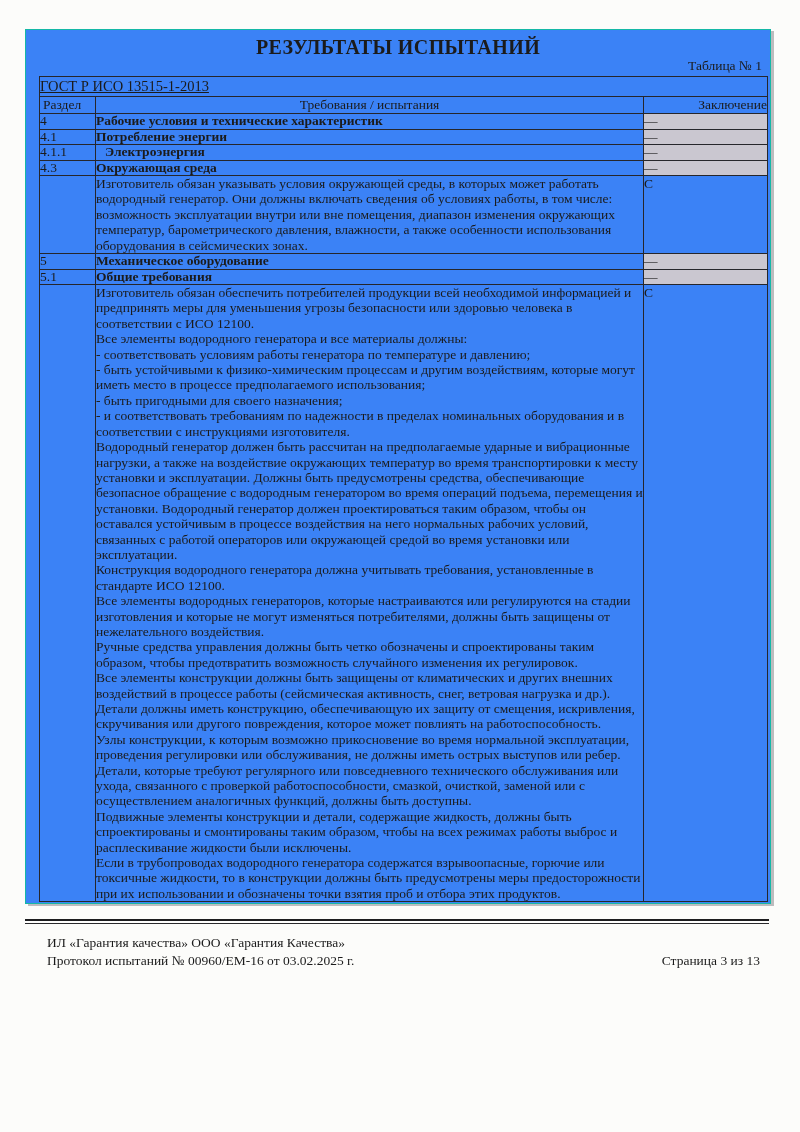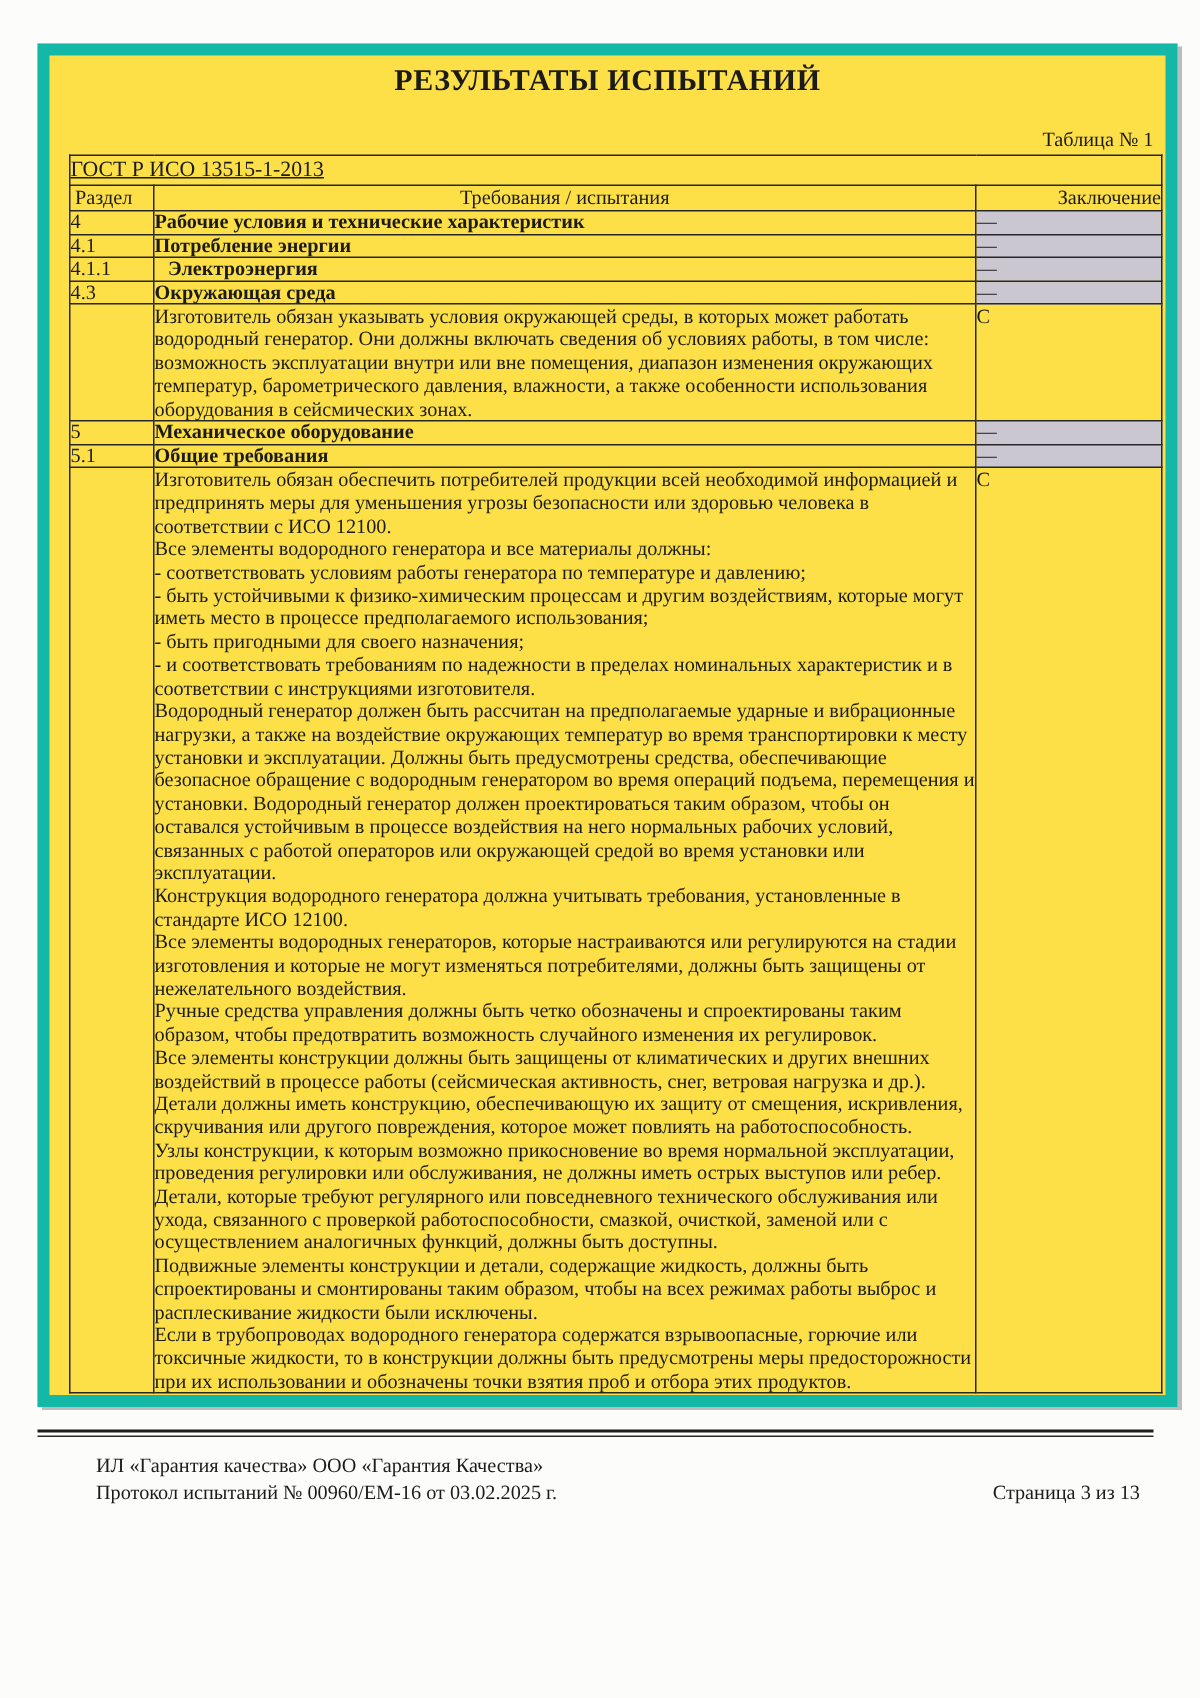--- a/index.html
+++ b/index.html
@@ -6,33 +6,33 @@
   body{
     width:800px;height:1132px;overflow:hidden;position:relative;
     background:#fcfcfa;
     font-family:"Liberation Serif","DejaVu Serif",serif;
     color:#1b1b1b;
     -webkit-font-smoothing:antialiased;
   }
   .frame{
     margin:29px 0 0 25px;
     width:744px;
-    border:8px solid #14b8a6;
+    border:1px solid #14b8a6;
     box-shadow:3px 2px 0 rgba(110,110,118,.45);
-    background:#fde047;
+    background:#3b82f6;
     padding-bottom:1px;
   }
   .page-title{
     margin-top:6px;
     text-align:center;
     font-size:20px;line-height:22px;
     font-weight:bold;letter-spacing:.4px;
   }
   .table-caption{
-    margin-top:20px;
+    margin-top:0;
     text-align:right;
     padding-right:8px;
     font-size:13.5px;line-height:15px;
   }
   table.results{
     margin:3px 0 0 13px;
     width:728px;
     border-collapse:collapse;
     table-layout:fixed;
     font-size:13.5px;
@@ -70,21 +70,21 @@
   td.req .para{margin:0;}
   .footer-rule{
     margin:15px 0 0 25px;
     width:744px;height:1.5px;
     border-top:2.2px solid #1d1d1f;
     border-bottom:1.8px solid #2a2a2c;
     background:#fdfdfc;
   }
   .footer{
     margin-top:10px;
-    padding-left:64px;padding-right:40px;
+    padding-left:47px;padding-right:40px;
     display:flex;justify-content:space-between;
     font-size:13.5px;
   }
   .footer-left div{line-height:18px;}
   .footer-right{align-self:flex-end;line-height:18px;}
 </style>
 </head>
 <body>
 
 <div class="frame">
@@ -144,21 +144,21 @@
         <td class="concl shaded">—</td>
       </tr>
       <tr>
         <td class="sec"></td>
         <td class="req">
           <div class="para">Изготовитель обязан обеспечить потребителей продукции всей необходимой информацией и предпринять меры для уменьшения угрозы безопасности или здоровью человека в соответствии с ИСО 12100.</div>
           <div class="para">Все элементы водородного генератора и все материалы должны:</div>
           <div class="para">- соответствовать условиям работы генератора по температуре и давлению;</div>
           <div class="para">- быть устойчивыми к физико-химическим процессам и другим воздействиям, которые могут иметь место в процессе предполагаемого использования;</div>
           <div class="para">- быть пригодными для своего назначения;</div>
-          <div class="para">- и соответствовать требованиям по надежности в пределах номинальных характеристик и в соответствии с инструкциями изготовителя.</div>
+          <div class="para">- и соответствовать требованиям по надежности в пределах номинальных оборудования и в соответствии с инструкциями изготовителя.</div>
           <div class="para">Водородный генератор должен быть рассчитан на предполагаемые ударные и вибрационные нагрузки, а также на воздействие окружающих температур во время транспортировки к месту установки и эксплуатации. Должны быть предусмотрены средства, обеспечивающие безопасное обращение с водородным генератором во время операций подъема, перемещения и установки. Водородный генератор должен проектироваться таким образом, чтобы он оставался устойчивым в процессе воздействия на него нормальных рабочих условий, связанных с работой операторов или окружающей средой во время установки или эксплуатации.</div>
           <div class="para">Конструкция водородного генератора должна учитывать требования, установленные в стандарте ИСО 12100.</div>
           <div class="para">Все элементы водородных генераторов, которые настраиваются или регулируются на стадии изготовления и которые не могут изменяться потребителями, должны быть защищены от нежелательного воздействия.</div>
           <div class="para">Ручные средства управления должны быть четко обозначены и спроектированы таким образом, чтобы предотвратить возможность случайного изменения их регулировок.</div>
           <div class="para">Все элементы конструкции должны быть защищены от климатических и других внешних воздействий в процессе работы (сейсмическая активность, снег, ветровая нагрузка и др.).</div>
           <div class="para">Детали должны иметь конструкцию, обеспечивающую их защиту от смещения, искривления, скручивания или другого повреждения, которое может повлиять на работоспособность.</div>
           <div class="para">Узлы конструкции, к которым возможно прикосновение во время нормальной эксплуатации, проведения регулировки или обслуживания, не должны иметь острых выступов или ребер.</div>
           <div class="para">Детали, которые требуют регулярного или повседневного технического обслуживания или ухода, связанного с проверкой работоспособности, смазкой, очисткой, заменой или с осуществлением аналогичных функций, должны быть доступны.</div>
           <div class="para">Подвижные элементы конструкции и детали, содержащие жидкость, должны быть спроектированы и смонтированы таким образом, чтобы на всех режимах работы выброс и расплескивание жидкости были исключены.</div>
           <div class="para">Если в трубопроводах водородного генератора содержатся взрывоопасные, горючие или токсичные жидкости, то в конструкции должны быть предусмотрены меры предосторожности при их использовании и обозначены точки взятия проб и отбора этих продуктов.</div>

